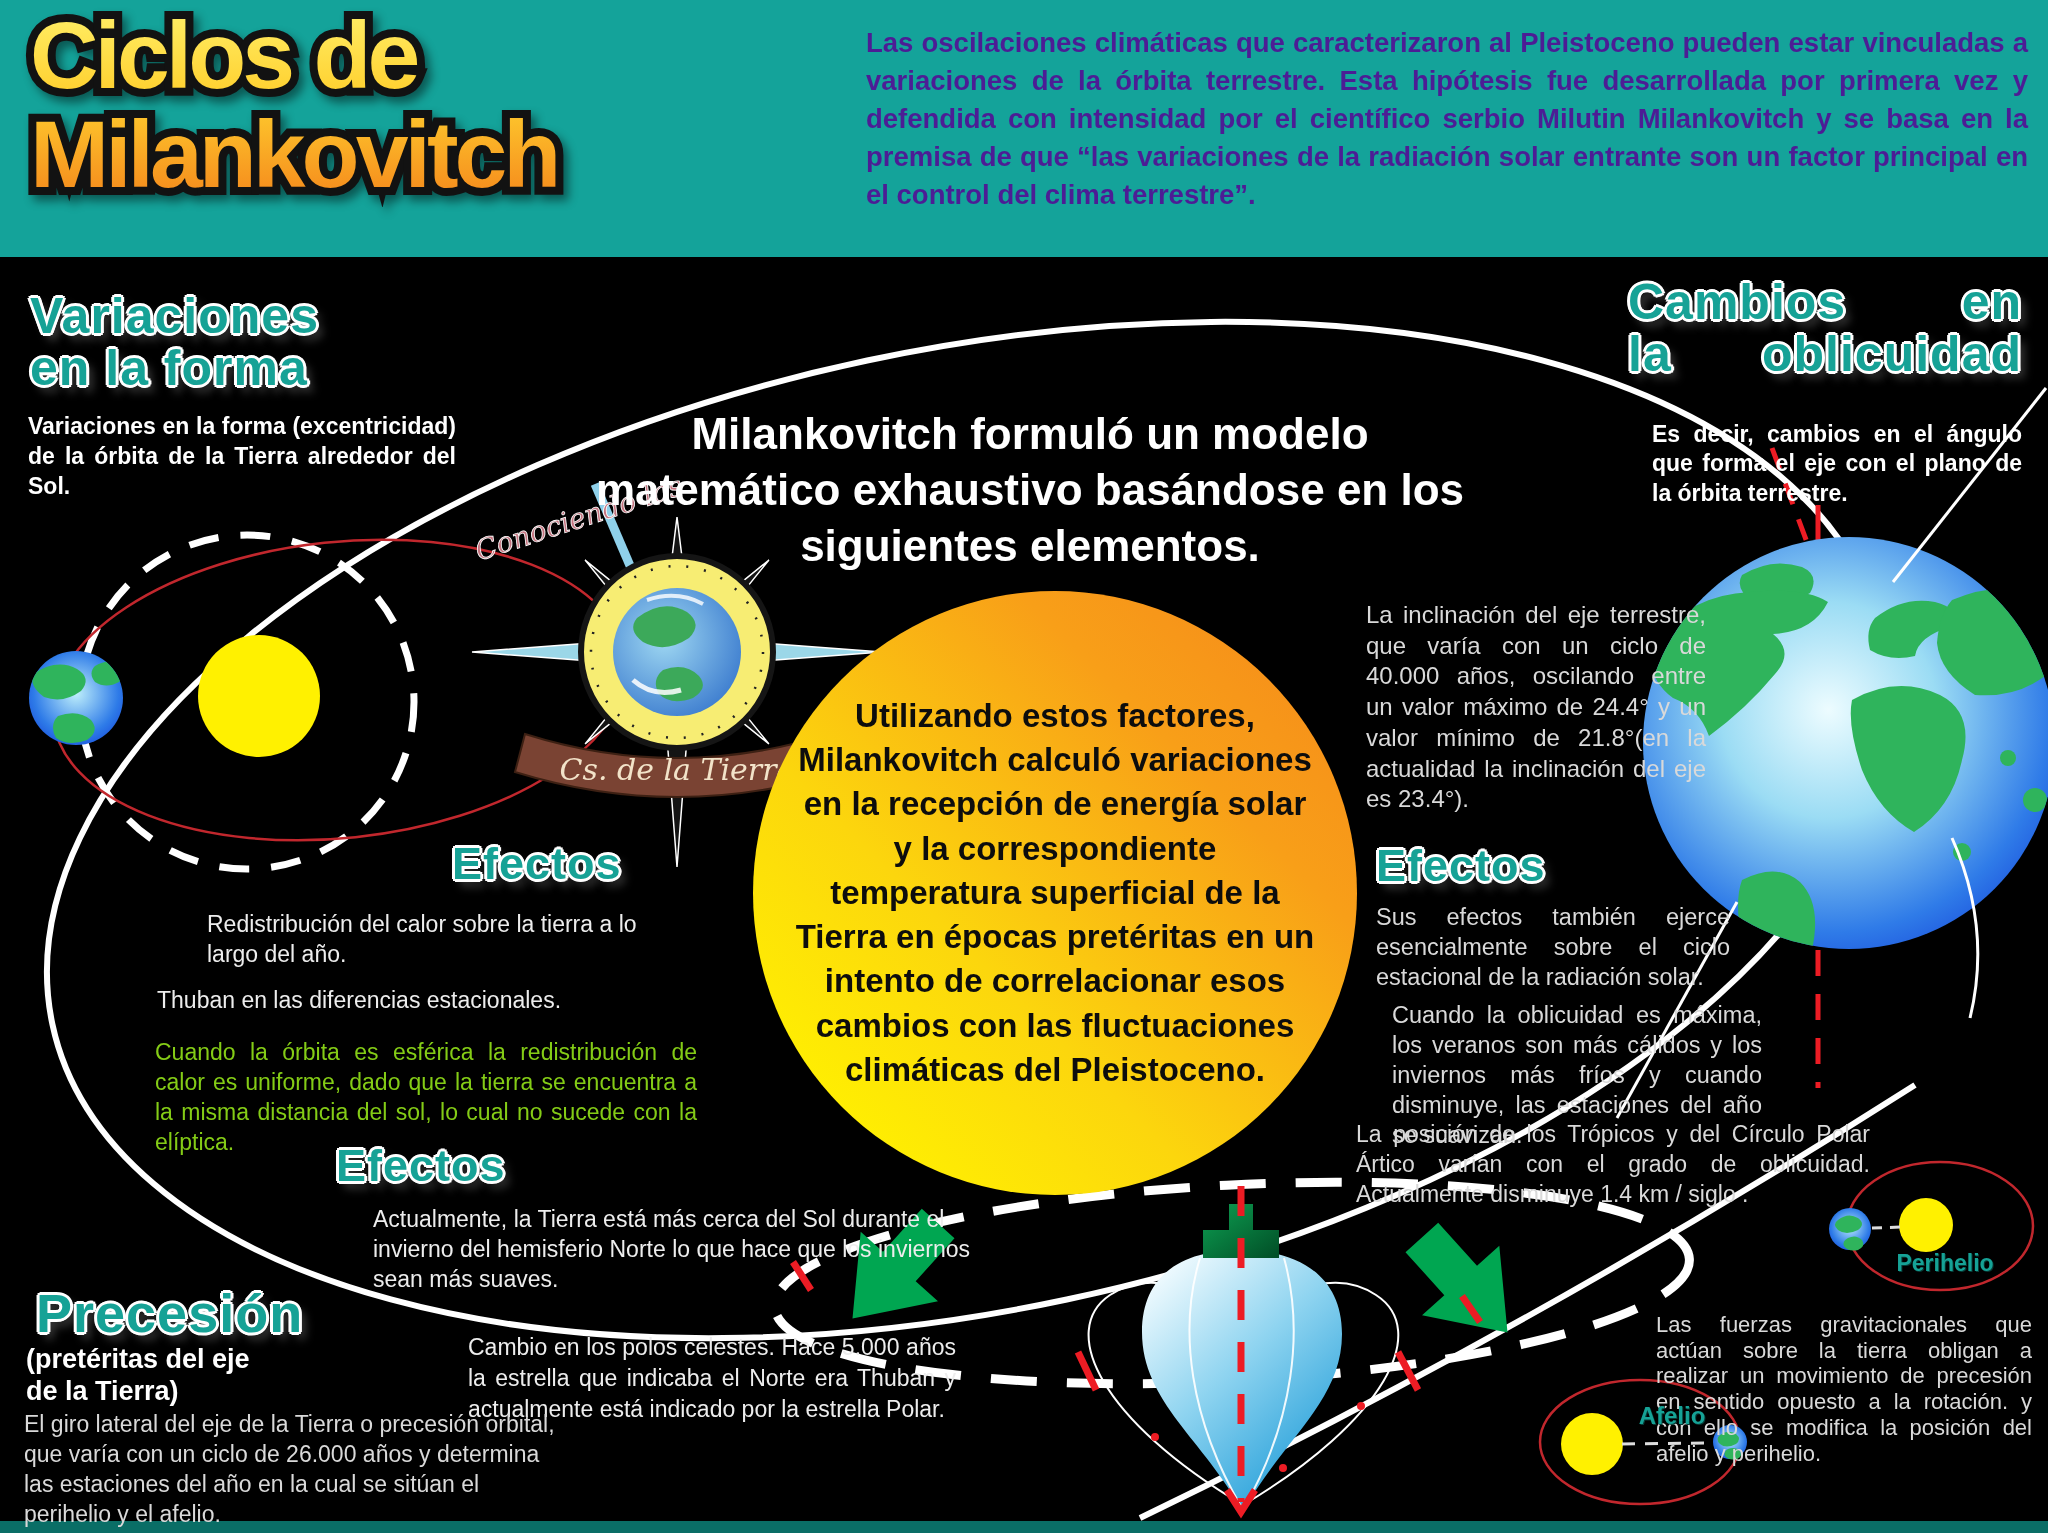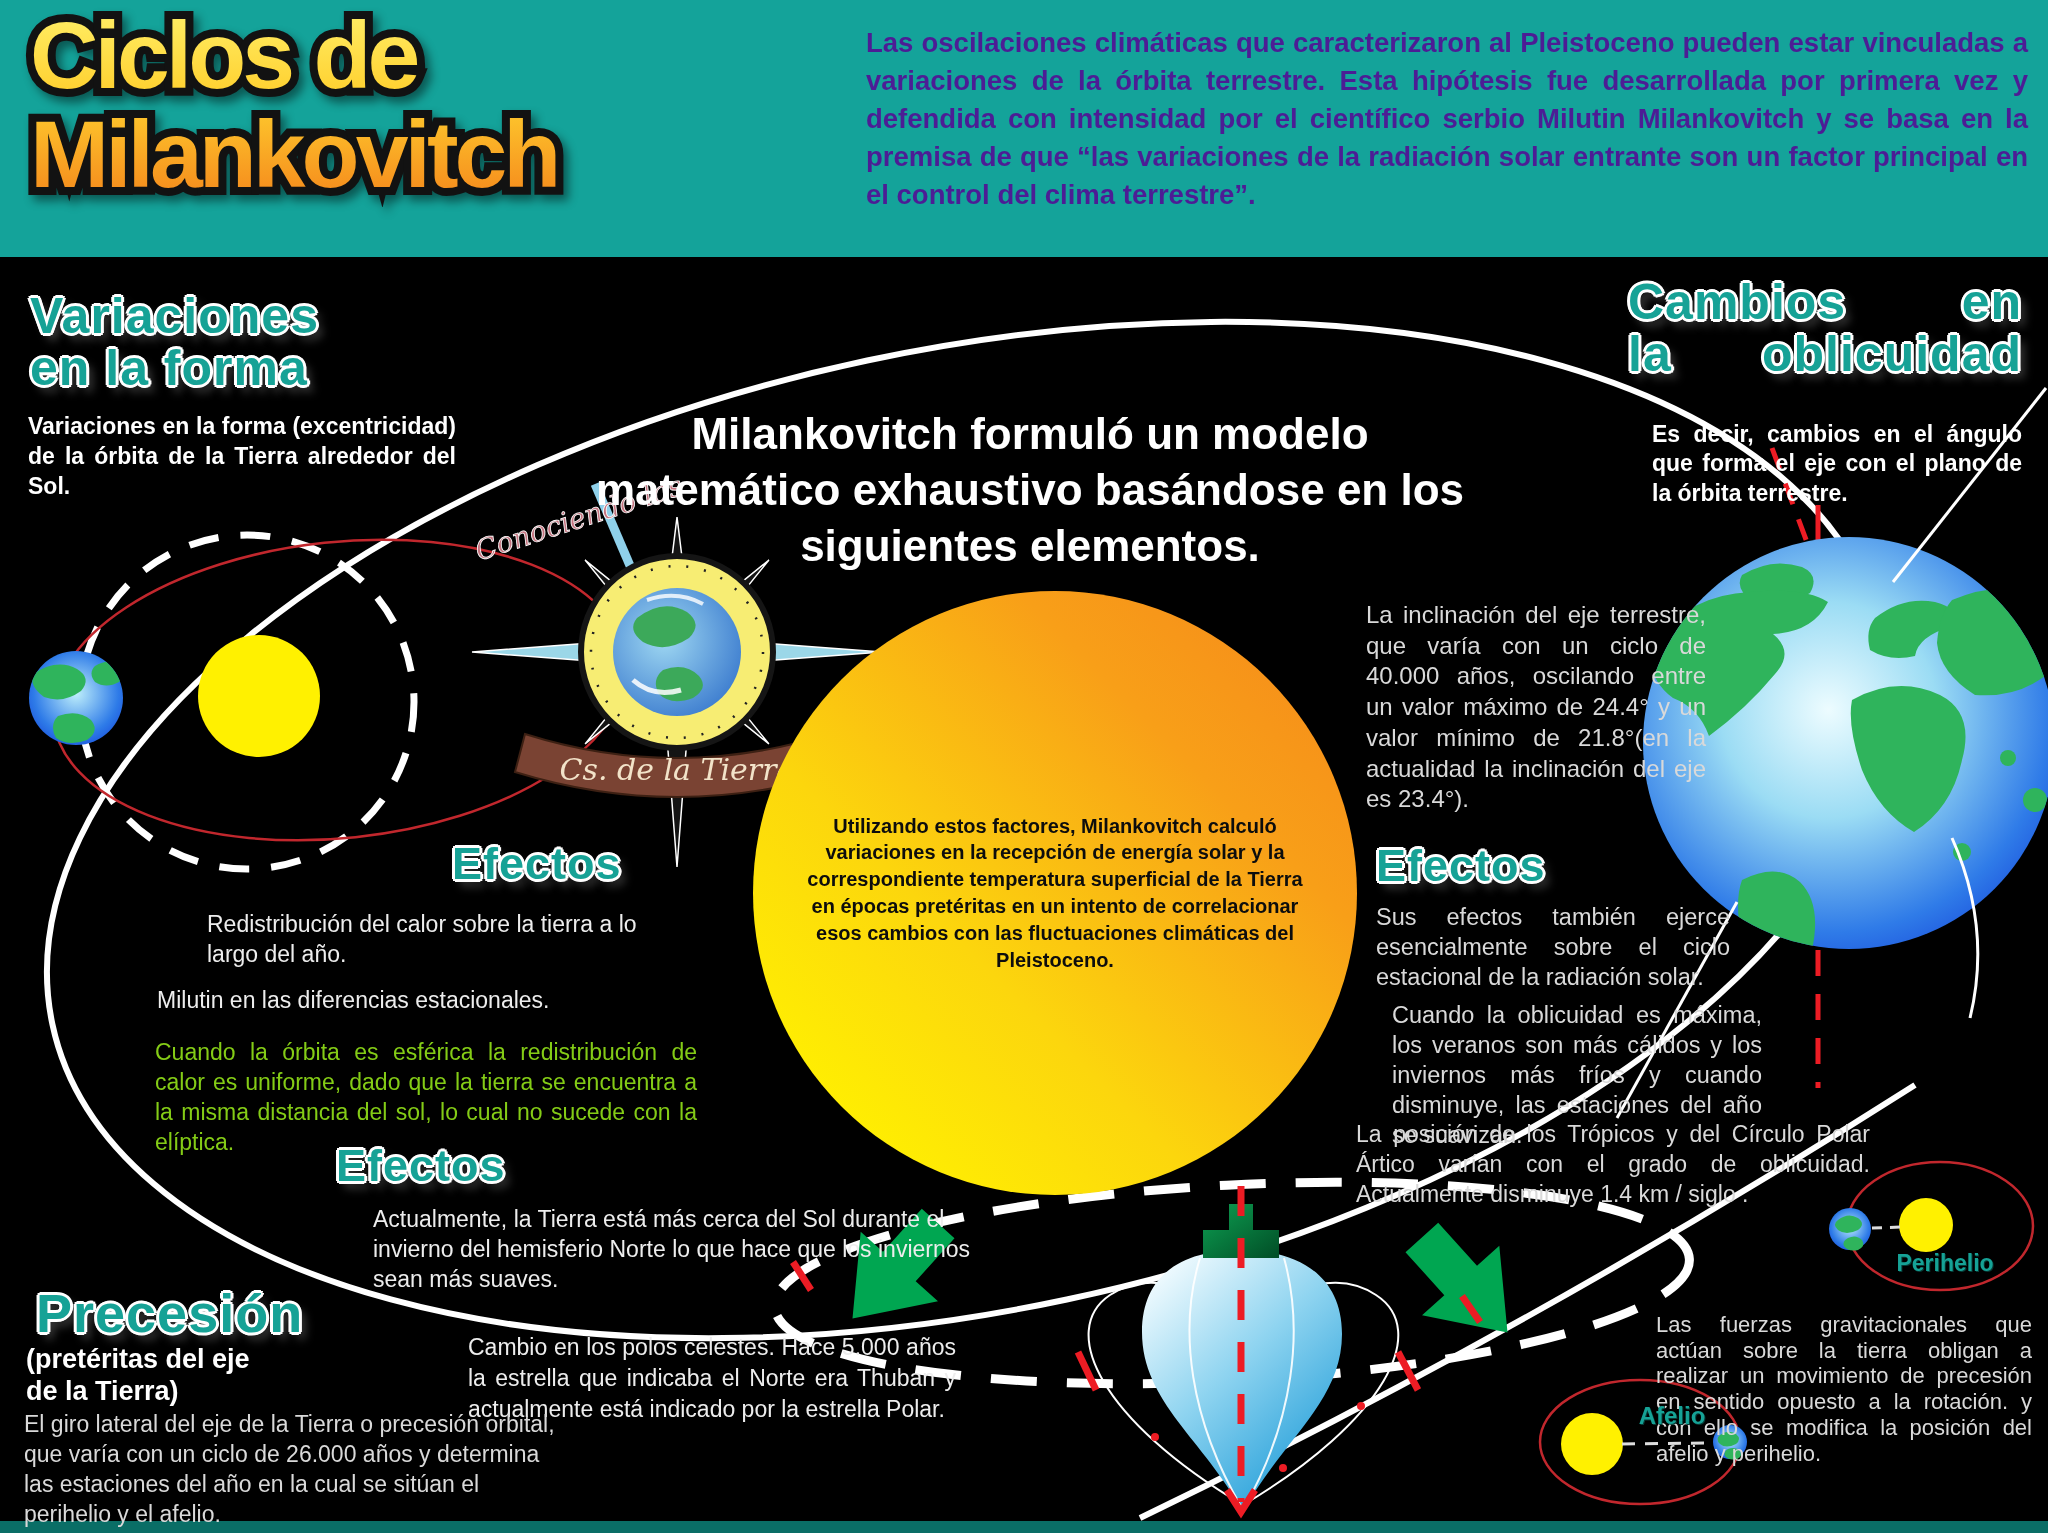--- a/index.html
+++ b/index.html
@@ -23,21 +23,21 @@
   .silver{color:#D9D9D9;font-weight:400;}
   .jus{text-align:justify;}
   .teal-h{font-weight:700;color:#16A296;letter-spacing:1px;
     text-shadow:-2px -2px 0 #fff,2px -2px 0 #fff,-2px 2px 0 #fff,2px 2px 0 #fff,
       0 -3px 0 #fff,0 3px 0 #fff,-3px 0 0 #fff,3px 0 0 #fff,6px 7px 10px rgba(120,120,120,0.55);}
   .justline{text-align:justify;text-align-last:justify;}
   
   .sun-circle{position:absolute;left:753px;top:591px;width:604px;height:604px;border-radius:50%;
     background:linear-gradient(225deg,#F5871B 0%,#F89F18 28%,#FCD60D 62%,#FFF200 90%);
     display:flex;align-items:center;justify-content:center;}
-  .sun-circle .inner{width:520px;color:#0d0d0d;font-weight:700;font-size:20px;
+  .sun-circle .inner{width:520px;color:#0d0d0d;font-weight:700;font-size:33px;
     line-height:1.34;text-align:center;}
   .scene{position:absolute;left:0;top:0;z-index:1;}
   .overlay{position:absolute;left:0;top:0;width:2048px;height:1533px;z-index:3;}
   .footer-bar{position:absolute;left:0;top:1521px;width:2048px;height:12px;background:#0A6E66;}
   .diagram-label{font-weight:700;color:#16A296;text-shadow:1px 1px 0 #063b36;}
 </style>
 </head>
 <body>
 
 <div id="stage">
@@ -217,21 +217,21 @@
 
     <div class="txt teal-h" style="left:1628px;top:276px;width:394px;font-size:50px;line-height:1.04;">
       <div class="justline">Cambios  en</div>
       <div class="justline">la oblicuidad</div>
     </div>
     <div class="txt white jus" style="left:1652px;top:420px;width:370px;font-size:23px;line-height:1.28;">Es decir, cambios en el ángulo que forma el eje con el plano de la órbita terrestre.</div>
     <div class="txt silver jus" style="left:1366px;top:600px;width:340px;font-size:24px;line-height:1.28;">La inclinación del eje terrestre, que varía con un ciclo de 40.000 años, oscilando entre un valor máximo de 24.4° y un valor mínimo de 21.8°(en la actualidad  la inclinación del eje es 23.4°).</div>
 
     <div class="txt teal-h" style="left:452px;top:838px;font-size:45px;">Efectos</div>
     <div class="txt silver" style="left:207px;top:910px;width:478px;font-size:23px;line-height:1.3;color:#EDEDED;">Redistribución del calor sobre  la tierra a lo largo del año.</div>
-    <div class="txt silver" style="left:157px;top:987px;width:520px;font-size:23px;color:#EDEDED;">Milutin en las diferencias estacionales.</div>
+    <div class="txt silver" style="left:157px;top:987px;width:520px;font-size:23px;color:#EDEDED;">Thuban en las diferencias estacionales.</div>
     <div class="txt silver jus" style="left:155px;top:1038px;width:542px;font-size:23px;line-height:1.3;color:#84cc16;">Cuando la órbita es esférica la redistribución de calor es uniforme, dado que la tierra   se encuentra a la misma distancia del sol, lo cual no sucede con la elíptica.</div>
 
     <div class="txt teal-h" style="left:1376px;top:840px;font-size:45px;">Efectos</div>
     <div class="txt silver jus" style="left:1376px;top:902px;width:354px;font-size:23.5px;line-height:1.28;">Sus efectos también ejerce esencialmente sobre el ciclo estacional de la radiación solar.</div>
     <div class="txt silver jus" style="left:1392px;top:1000px;width:370px;font-size:23.5px;line-height:1.28;">Cuando la oblicuidad es máxima, los veranos son más cálidos y los inviernos más fríos y cuando disminuye, las estaciones del año se suavizan.</div>
     <div class="txt silver jus" style="left:1356px;top:1120px;width:514px;font-size:23px;line-height:1.3;">La posición de los Trópicos y del Círculo Polar Ártico varían con el grado de oblicuidad. Actualmente disminuye 1.4 km / siglo .</div>
 
     <div class="txt teal-h" style="left:336px;top:1140px;font-size:45px;">Efectos</div>
     <div class="txt silver" style="left:373px;top:1205px;width:652px;font-size:23px;line-height:1.3;color:#EDEDED;">Actualmente, la Tierra está más cerca del Sol durante el invierno del hemisferio Norte lo que hace que los inviernos sean más suaves.</div>
     <div class="txt silver jus" style="left:468px;top:1332px;width:488px;font-size:23px;line-height:1.35;color:#EDEDED;">Cambio en los polos celestes. Hace 5.000 años la estrella que indicaba el Norte era Thuban y actualmente está indicado por la estrella Polar.</div>

